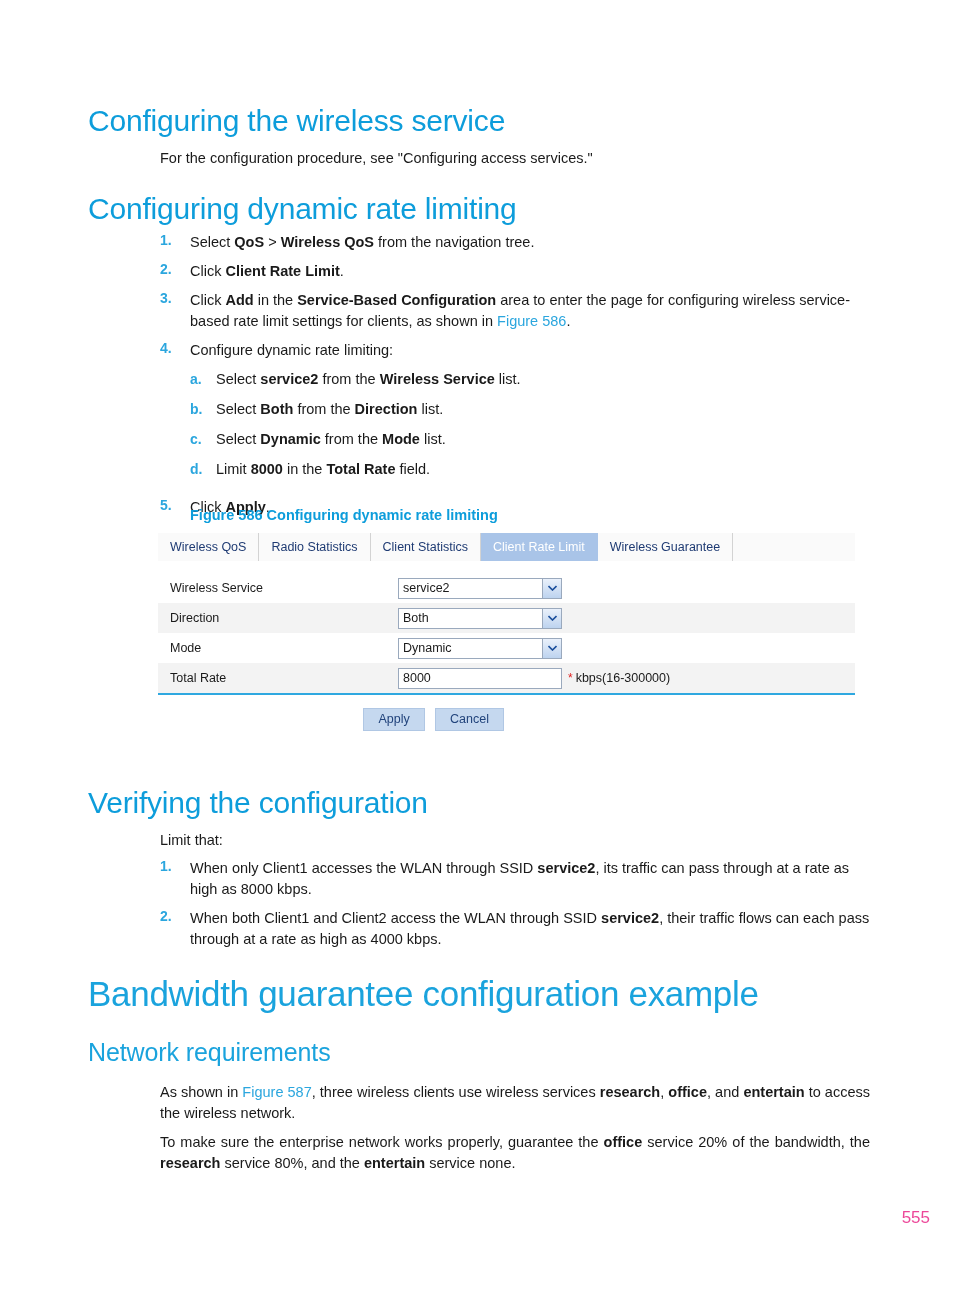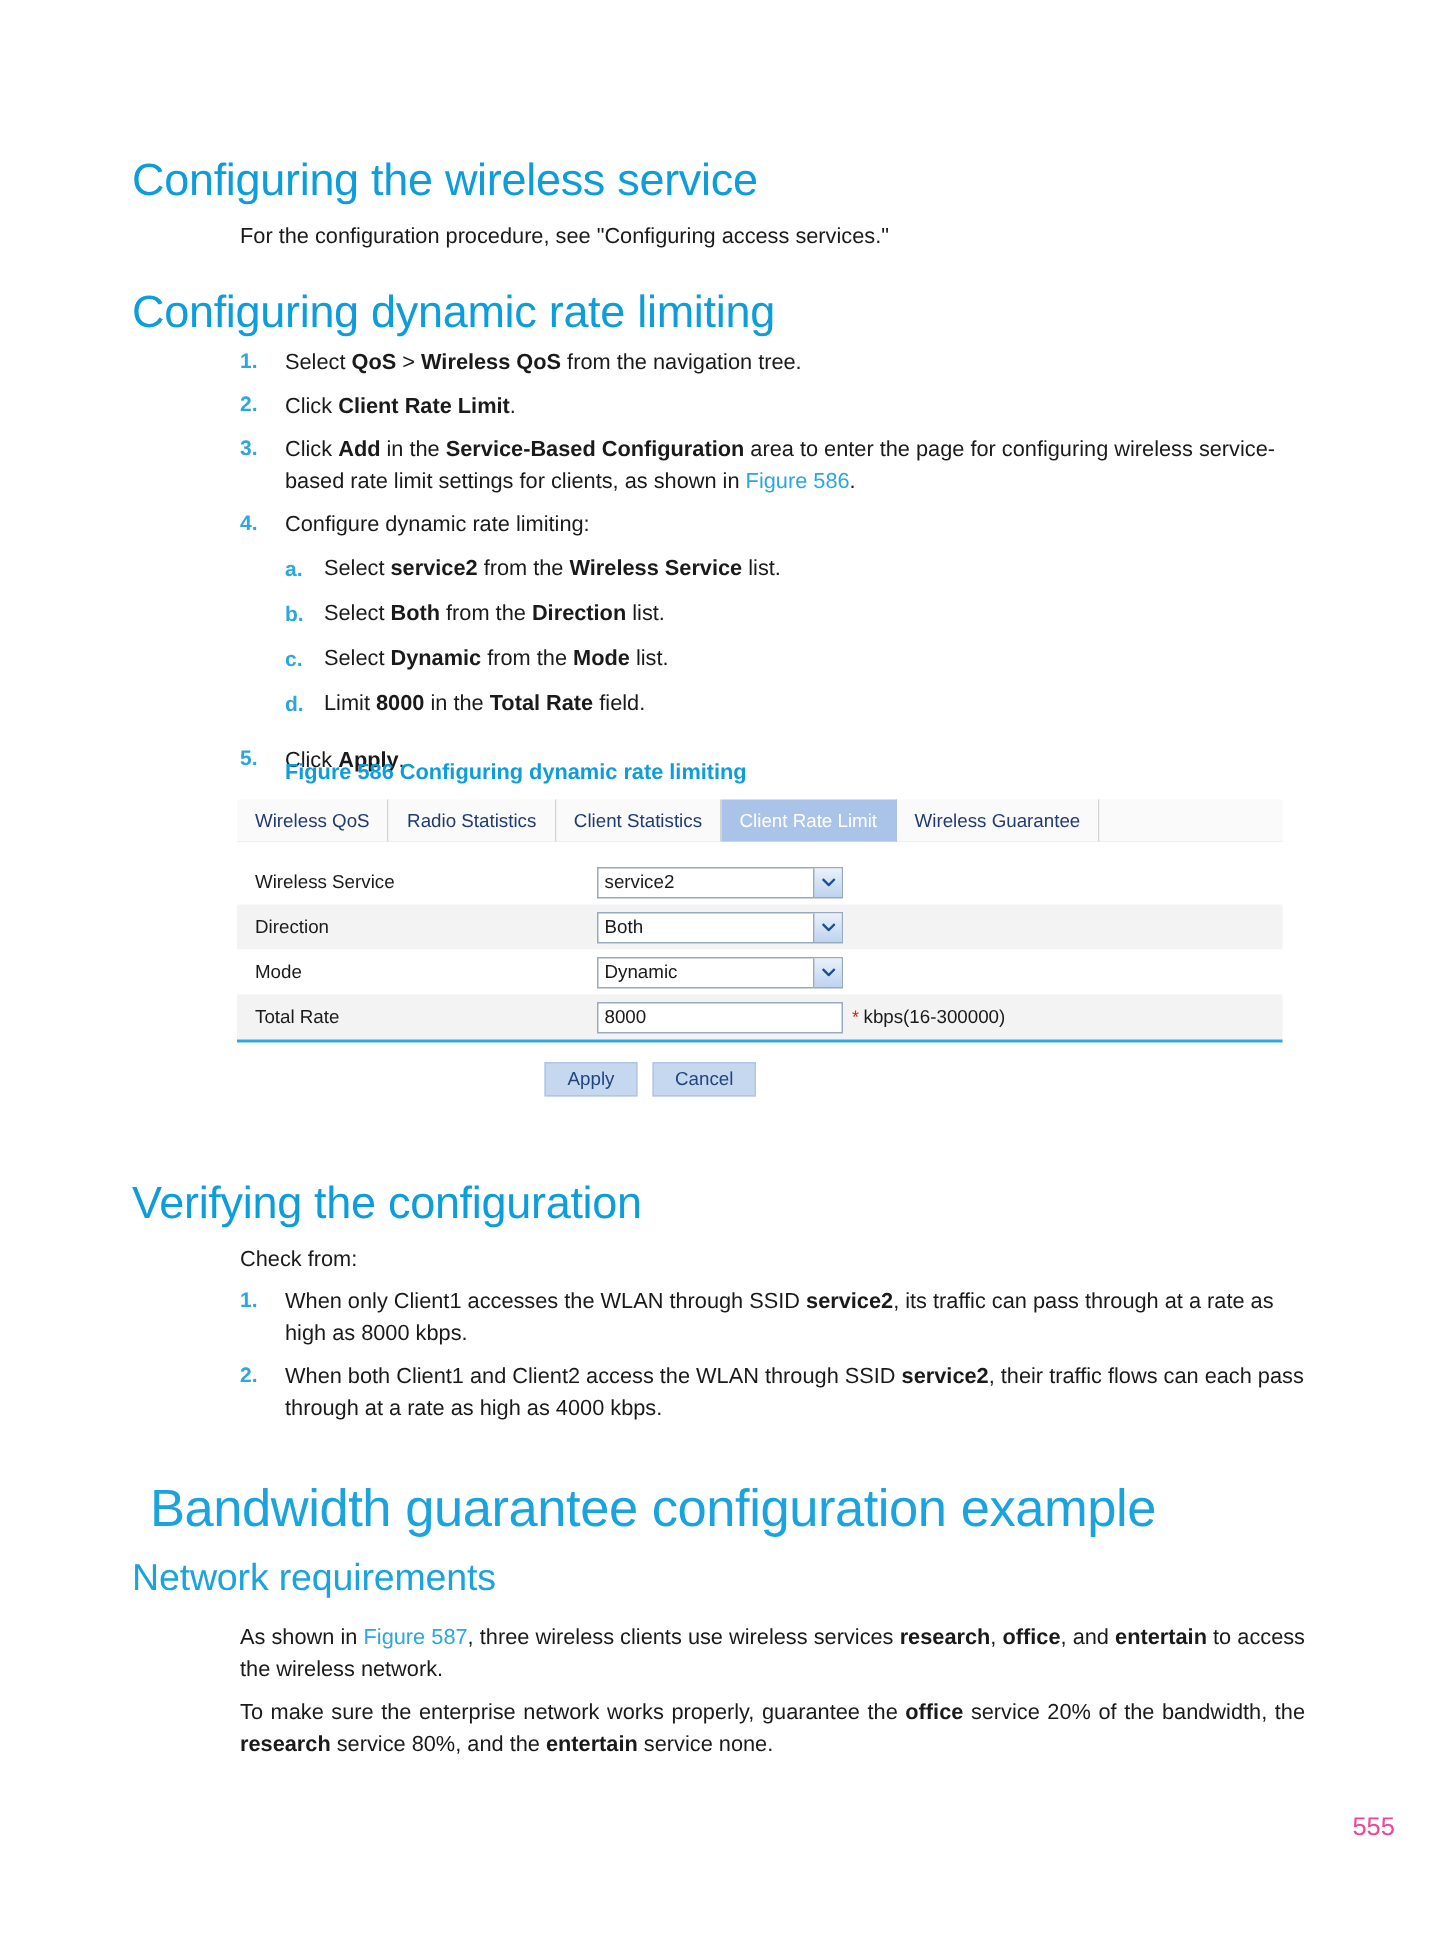--- a/index.html
+++ b/index.html
@@ -32,21 +32,21 @@
     font-weight: 400;
     margin: 0;
     padding: 0;
     line-height: 1.15;
     letter-spacing: -0.1px;
   }
   .h1-big {
     color: #1aa3dd;
     font-size: 35px;
     font-weight: 400;
-    margin: 12px;
+    margin: 0;
     padding: 0;
     line-height: 1.15;
     letter-spacing: -0.3px;
   }
 
   
   .body-text {
     font-size: 14.5px;
     line-height: 1.45;
     color: #1a1a1a;
@@ -330,21 +330,21 @@
 
 
     <div class="btn-row" id="fig-buttons">
         <div class="btn">Apply</div>
         <div class="btn">Cancel</div>
       </div>
   </div>
 
   <h1 class="h1" style="position:absolute; left:88px; top:786px;">Verifying the configuration</h1>
 
-  <div class="body-text" style="position:absolute; left:160px; top:830px;">Check from:</div>
+  <div class="body-text" style="position:absolute; left:160px; top:830px;">Limit that:</div>
 
   <div class="olist" style="position:absolute; left:160px; top:858px; width:710px;" id="steps-verify">
       <div class="oitem">
         <div class="onum">1.</div>
         <div class="otext"><span>When only Client1 accesses the WLAN through SSID </span><span class="b">service2</span><span>, its traffic can pass through at a rate as high as 8000 kbps.</span></div>
       </div>
       <div class="oitem">
         <div class="onum">2.</div>
         <div class="otext"><span>When both Client1 and Client2 access the WLAN through SSID </span><span class="b">service2</span><span>, their traffic flows can each pass through at a rate as high as 4000 kbps.</span></div>
       </div>

